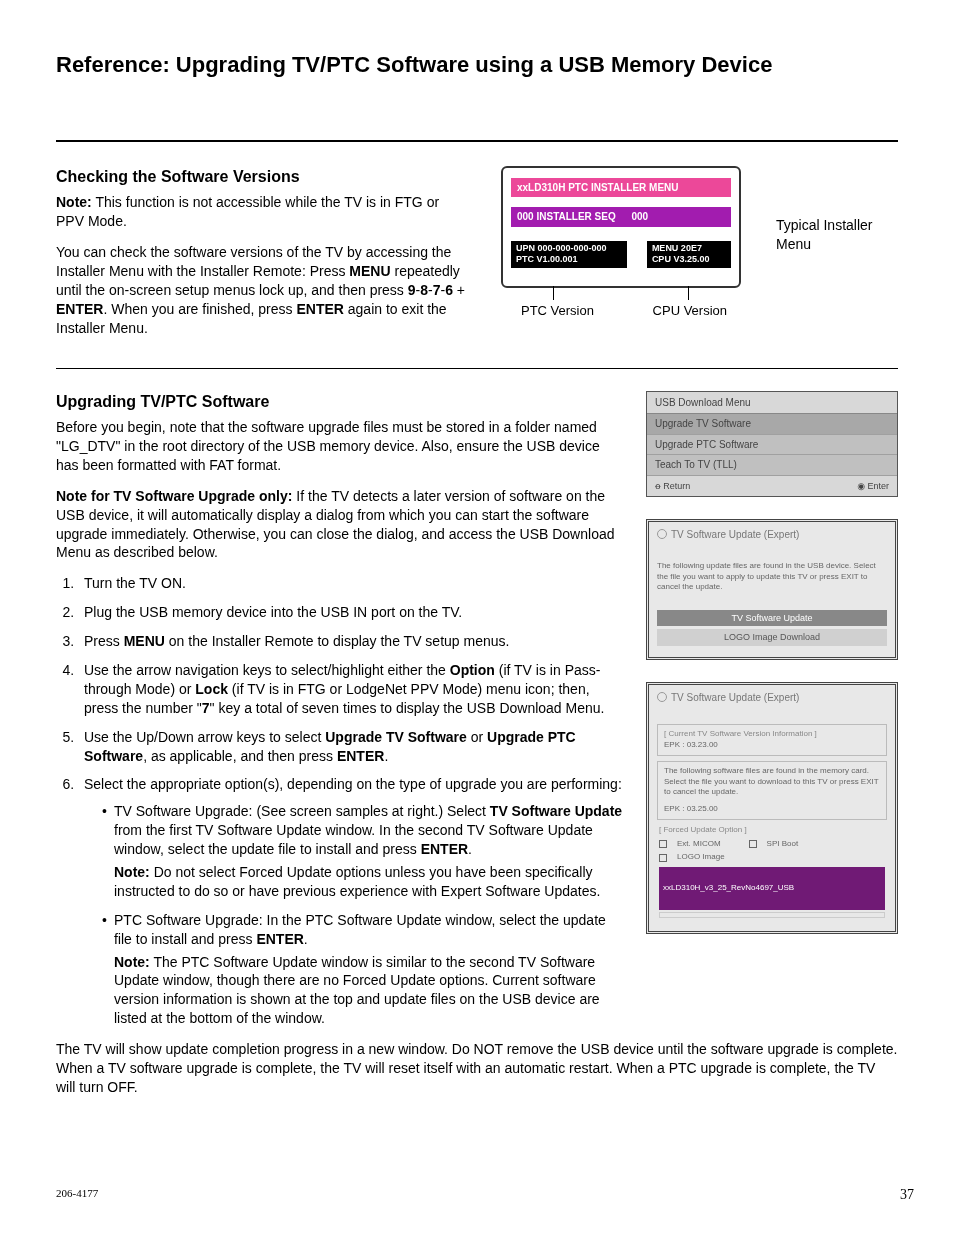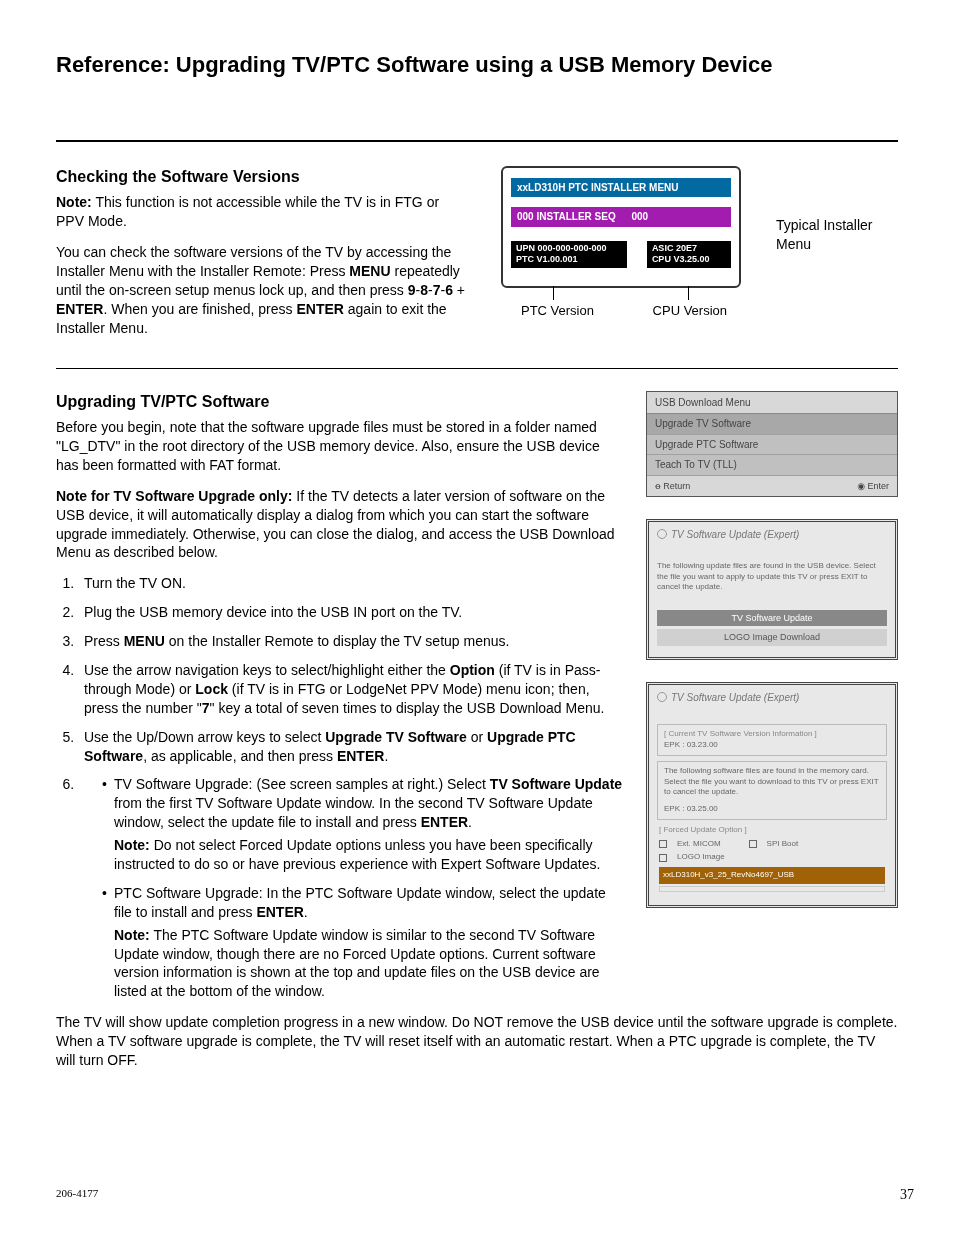--- a/index.html
+++ b/index.html
@@ -39,21 +39,21 @@
   .installer-box {
     width: 240px;
     border: 2px solid #333;
     border-radius: 6px;
     padding: 10px 8px 18px 8px;
     margin: 0 auto;
     font-size: 10px;
     position: relative;
   }
   .inst-title {
-    background: #0369a1; color: #fff;
+    background: #ec4899; color: #fff;
     padding: 3px 6px; font-weight: bold; margin-bottom: 10px;
     font-size: 10px;
   }
   .inst-row {
     background: #a21caf; color: #fff;
     padding: 3px 6px; display: flex; font-weight: bold;
     margin-bottom: 14px;
   }
   .inst-row span:first-child { width: 55%; }
   .inst-row span:last-child { flex: 1; }
@@ -115,21 +115,21 @@
 
   
   .tvbox {
     border: 3px double #444;
     background: #e8e8e8;
     padding: 6px 8px 8px 8px;
     margin-bottom: 22px;
   }
   .tvbox-title {
     font-size: 10px; color: #777; margin-bottom: 20px;
-    display: flex; align-items: center; gap: 4px; font-style: italic;
+    display: flex; align-items: center; gap: 4px;
   }
   .gear {
     width: 10px; height: 10px; border: 1px solid #999;
     border-radius: 50%;
     display: inline-block;
   }
   .tvbox-msg {
     font-size: 8px; color: #666; line-height: 1.3;
     margin-bottom: 18px;
   }
@@ -151,22 +151,22 @@
   .check-row {
     display: flex; gap: 10px; align-items: center;
     margin-top: 3px;
   }
   .check {
     width: 8px; height: 8px; border: 1px solid #666;
     display: inline-block;
   }
   .check-pair { display: flex; gap: 28px; }
   .file-row {
-    background: #a16207; color: #fff; font-size: 8px;
-    padding: 3px 4px; margin-top: 4px;
+    background: #701a75; color: #fff; font-size: 8px;
+    padding: 16px 4px; margin-top: 4px;
   }
 
   .footer {
     position: absolute; bottom: 30px; left: 56px; right: 40px;
     display: flex; justify-content: space-between;
     font-size: 11px;
     font-family: Liberation Serif, serif;
   }
   .footer .pn { font-size: 14px; }
 </style>
@@ -188,21 +188,21 @@
       <div class="inst-row">
         <span>000   INSTALLER SEQ</span>
         <span>000</span>
       </div>
       <div class="inst-bottom">
         <div class="inst-cell">
           <div>UPN  000-000-000-000</div>
           <div>PTC  V1.00.001</div>
         </div>
         <div class="inst-cell" style="flex:0.7">
-          <div>ASIC  20E7</div>
+          <div>MENU  20E7</div>
           <div>CPU  V3.25.00</div>
         </div>
       </div>
       <div class="pointer-line" style="left:50px; bottom:-14px;"></div>
       <div class="pointer-line" style="right:50px; bottom:-14px;"></div>
     </div>
     <div class="labels-below">
       <span style="margin-left:20px">PTC Version</span>
       <span style="margin-right:14px">CPU Version</span>
     </div>
@@ -218,21 +218,21 @@
   <div class="section2-left">
     <h2>Upgrading TV/PTC Software</h2>
     <p>Before you begin, note that the software upgrade ﬁles must be stored in a folder named "LG_DTV" in the root directory of the USB memory device. Also, ensure the USB device has been formatted with FAT format.</p>
     <p><b>Note for TV Software Upgrade only:</b> If the TV detects a later version of software on the USB device, it will automatically display a dialog from which you can start the software upgrade immediately. Otherwise, you can close the dialog, and access the USB Download Menu as described below.</p>
     <ol>
       <li>Turn the TV ON.</li>
       <li>Plug the USB memory device into the USB IN port on the TV.</li>
       <li>Press <b>MENU</b> on the Installer Remote to display the TV setup menus.</li>
       <li>Use the arrow navigation keys to select/highlight either the <b>Option</b> (if TV is in Pass-through Mode) or <b>Lock</b> (if TV is in FTG or LodgeNet PPV Mode) menu icon; then, press the number "<b>7</b>" key a total of seven times to display the USB Download Menu.</li>
       <li>Use the Up/Down arrow keys to select <b>Upgrade TV Software</b> or <b>Upgrade PTC Software</b>, as applicable, and then press <b>ENTER</b>.</li>
-      <li>
+      <li><span>Select the appropriate option(s), depending on the type of upgrade you are performing:</span>
         <ul class="sub">
           <li>
             TV Software Upgrade: (See screen samples at right.) Select <b>TV Software Update</b> from the ﬁrst TV Software Update window. In the second TV Software Update window, select the update ﬁle to install and press <b>ENTER</b>.
             <div class="sub-note"><b>Note:</b> Do not select Forced Update options unless you have been speciﬁcally instructed to do so or have previous experience with Expert Software Updates.</div>
           </li>
           <li>
             PTC Software Upgrade: In the PTC Software Update window, select the update ﬁle to install and press <b>ENTER</b>.
             <div class="sub-note"><b>Note:</b> The PTC Software Update window is similar to the second TV Software Update window, though there are no Forced Update options. Current software version information is shown at the top and update ﬁles on the USB device are listed at the bottom of the window.</div>
           </li>
         </ul>

